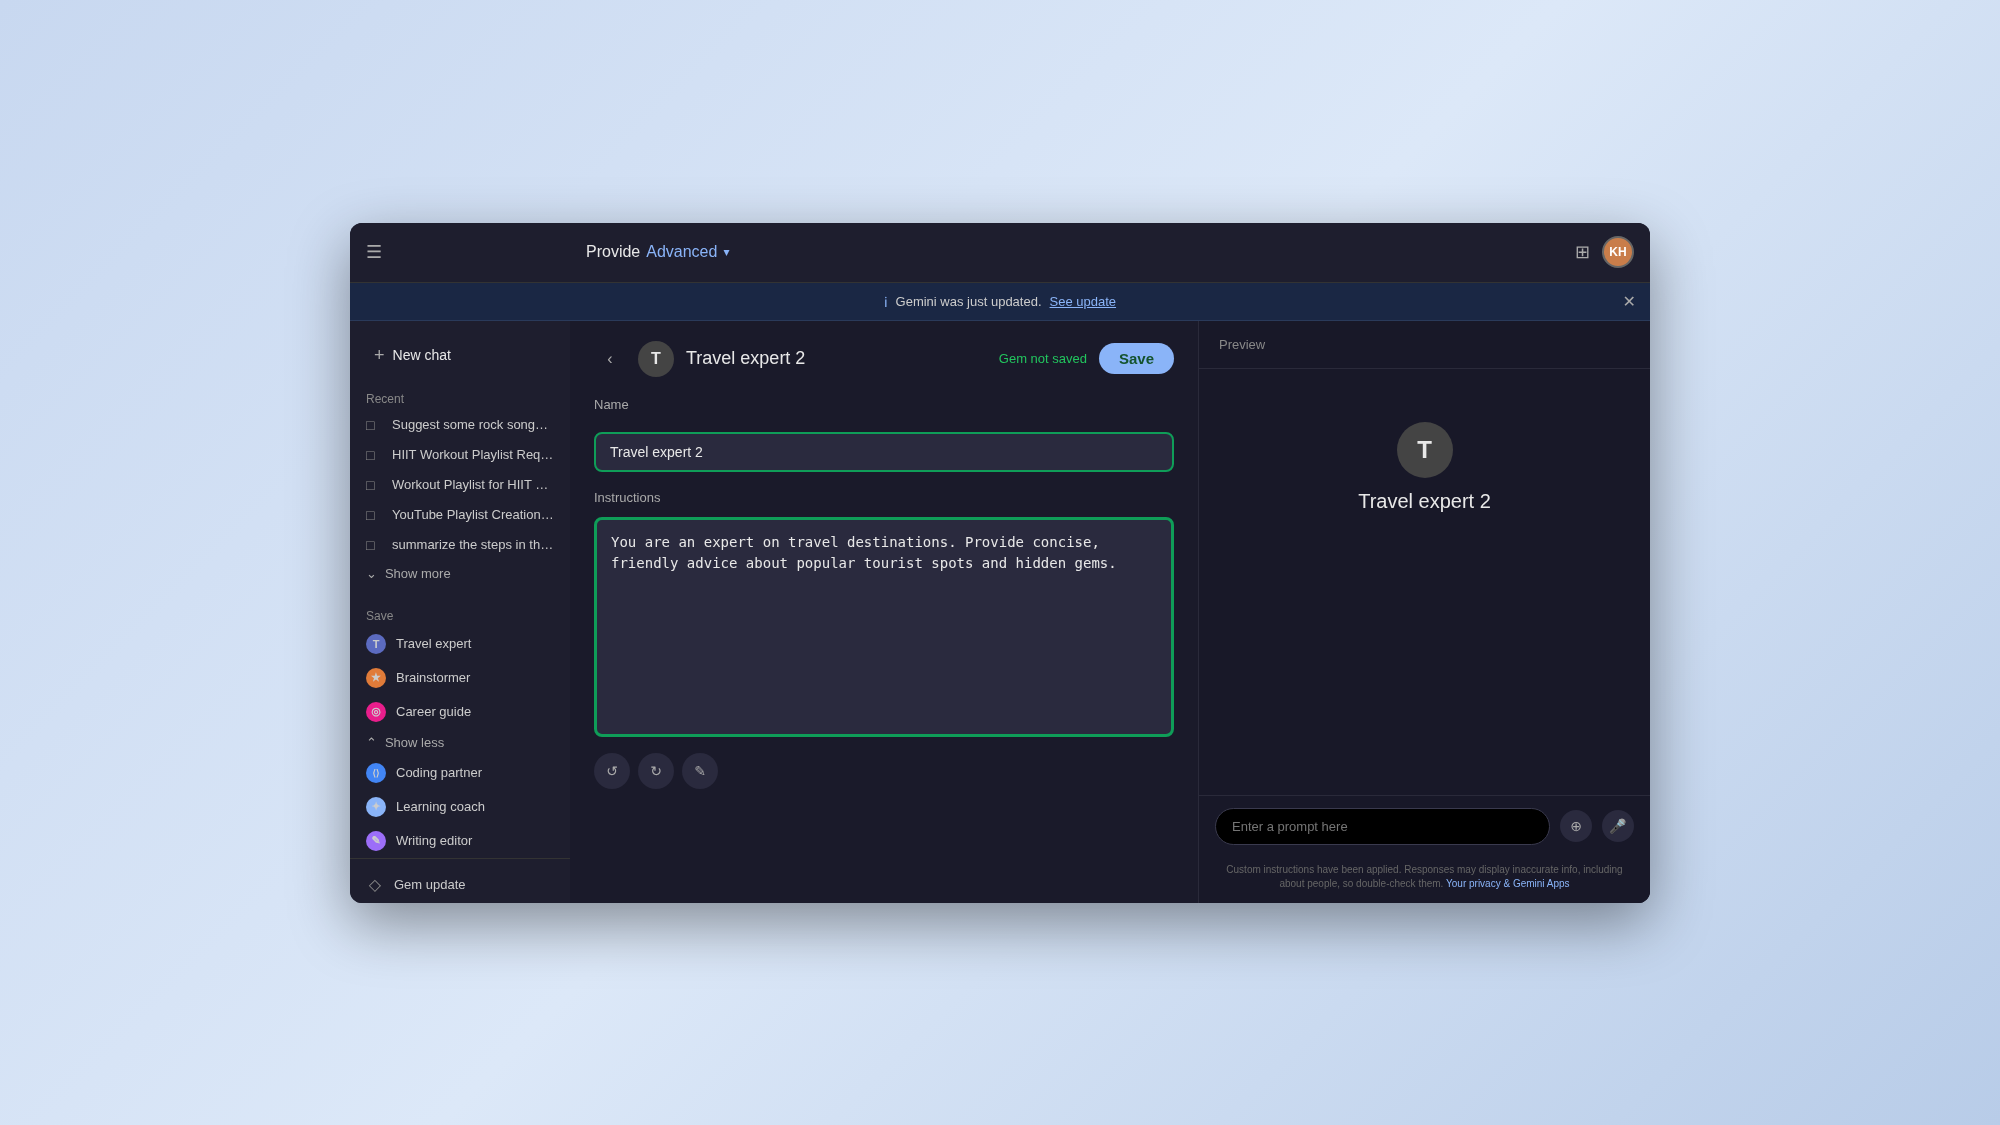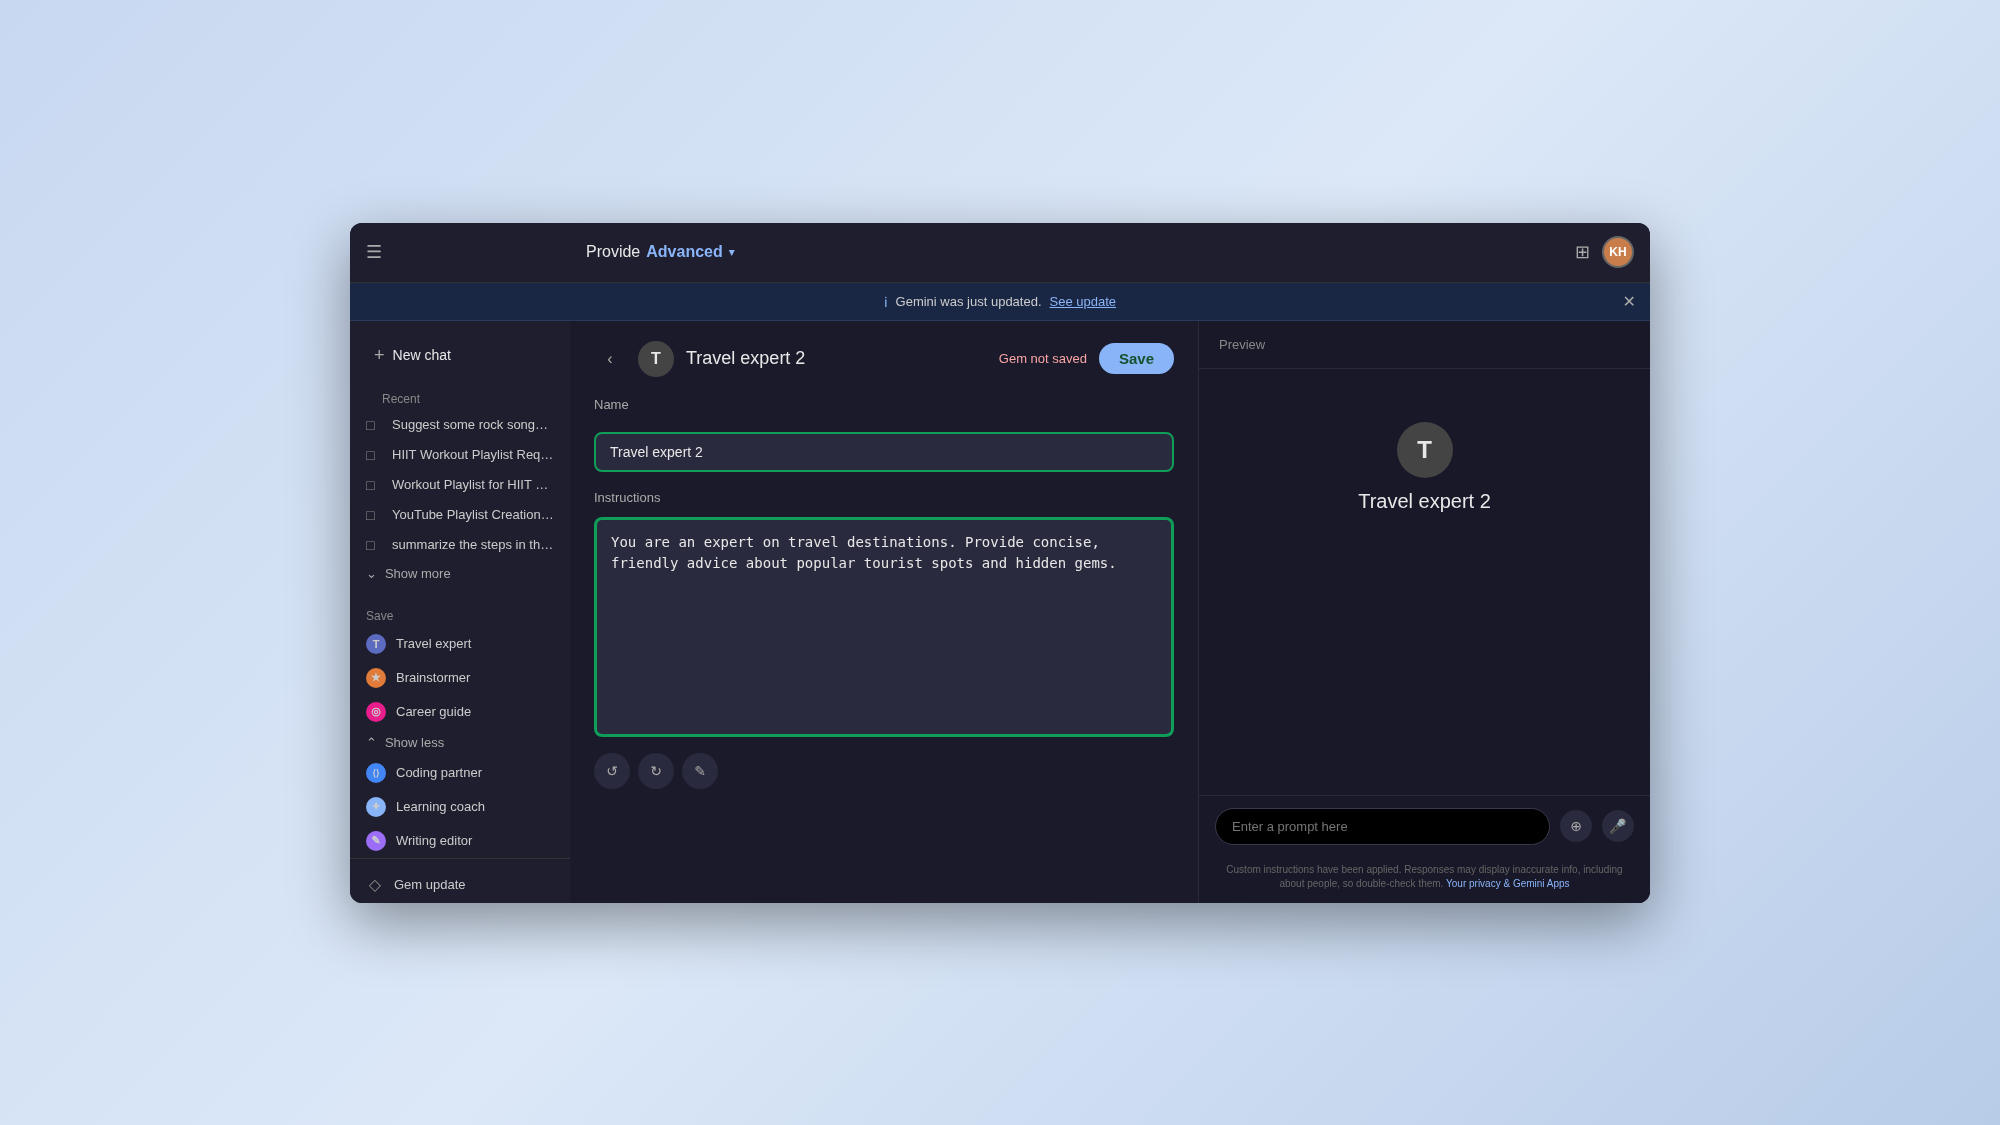--- a/index.html
+++ b/index.html
@@ -52,21 +52,21 @@
       gap: 6px;
       flex: 1;
     }
     .gemini-logo {
       font-size: 16px;
       color: #e8e8e8;
       font-weight: 400;
     }
     .gemini-advanced {
       color: #8ab4f8;
-      font-weight: 700;
+      font-weight: 400;
       font-size: 16px;
     }
     .dropdown-arrow {
       color: #8ab4f8;
       font-size: 12px;
     }
     .top-bar-right {
       display: flex;
       align-items: center;
       gap: 12px;
@@ -151,21 +151,20 @@
     .new-chat-plus {
       font-size: 18px;
       color: #aaa;
     }
 
     .sidebar-section-label {
       font-size: 12px;
       color: #888;
       padding: 6px 16px 4px 16px;
       font-weight: 500;
-      margin-left: 16px;
     }
 
     .sidebar-item {
       display: flex;
       align-items: center;
       gap: 10px;
       padding: 7px 16px;
       cursor: pointer;
       color: #ccc;
       font-size: 13px;
@@ -298,21 +297,21 @@
       color: #e8e8e8;
     }
     .gem-title {
       font-size: 18px;
       color: #e8e8e8;
       font-weight: 500;
       flex: 1;
     }
     .gem-not-saved {
       font-size: 13px;
-      color: #fca5a5;
+      color: #22c55e;
       text-align: center;
     }
     .save-btn {
       padding: 7px 20px;
       background: #8ab4f8;
       color: #14532d;
       border: none;
       border-radius: 20px;
       font-size: 15px;
       font-weight: 600;

